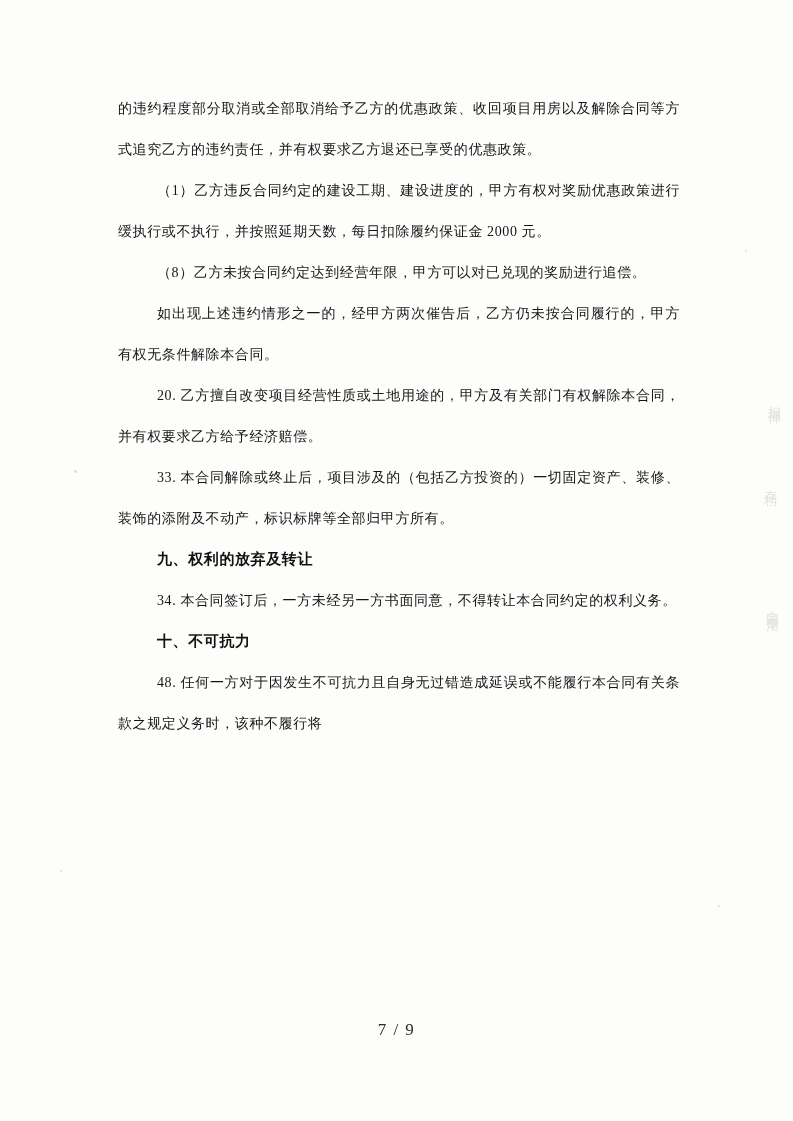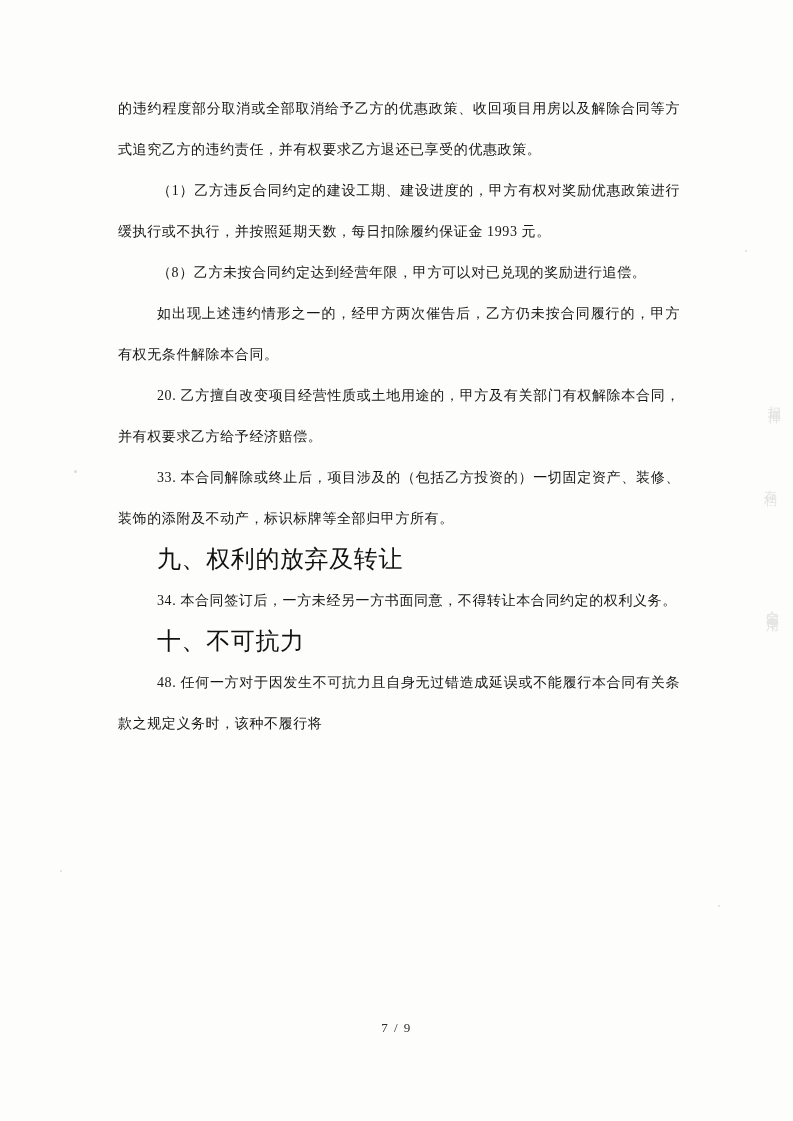--- a/index.html
+++ b/index.html
@@ -32,35 +32,35 @@
     letter-spacing: 0.6px;
     text-align: justify;
     text-justify: inter-ideograph;
     margin: 0;
     color: #161616;
   }
   .indent {
     text-indent: 39px;
   }
   .heading {
-    font-size: 24px;
+    font-size: 15px;
     line-height: 41px;
     letter-spacing: 0.6px;
-    font-weight: normal;
+    font-weight: bold;
     text-indent: 39px;
     margin: 0;
     color: #111111;
   }
   .footer {
     position: absolute;
     left: 0;
     right: 0;
     top: 1020px;
     text-align: center;
-    font-size: 13px;
+    font-size: 17px;
     letter-spacing: 1.5px;
     color: #2b2b2b;
     font-family: "Liberation Serif", serif;
   }
   
   .margin-mark {
     position: absolute;
     color: #cfcfcf;
     font-size: 13px;
     writing-mode: vertical-rl;
@@ -92,21 +92,21 @@
 
   <div class="speck speck-1"></div>
   <div class="speck speck-2"></div>
   <div class="speck speck-3"></div>
   <div class="speck speck-4"></div>
 
   <div class="page-inner">
 
     <p class="para">的违约程度部分取消或全部取消给予乙方的优惠政策、收回项目用房以及解除合同等方式追究乙方的违约责任，并有权要求乙方退还已享受的优惠政策。</p>
 
-    <p class="para indent">（1）乙方违反合同约定的建设工期、建设进度的，甲方有权对奖励优惠政策进行缓执行或不执行，并按照延期天数，每日扣除履约保证金 1993 元。</p>
+    <p class="para indent">（1）乙方违反合同约定的建设工期、建设进度的，甲方有权对奖励优惠政策进行缓执行或不执行，并按照延期天数，每日扣除履约保证金 2000 元。</p>
 
     <p class="para indent">（8）乙方未按合同约定达到经营年限，甲方可以对已兑现的奖励进行追偿。</p>
 
     <p class="para indent">如出现上述违约情形之一的，经甲方两次催告后，乙方仍未按合同履行的，甲方有权无条件解除本合同。</p>
 
     <p class="para indent">20. 乙方擅自改变项目经营性质或土地用途的，甲方及有关部门有权解除本合同，并有权要求乙方给予经济赔偿。</p>
 
 
     <p class="para indent">33. 本合同解除或终止后，项目涉及的（包括乙方投资的）一切固定资产、装修、装饰的添附及不动产，标识标牌等全部归甲方所有。</p>
 

